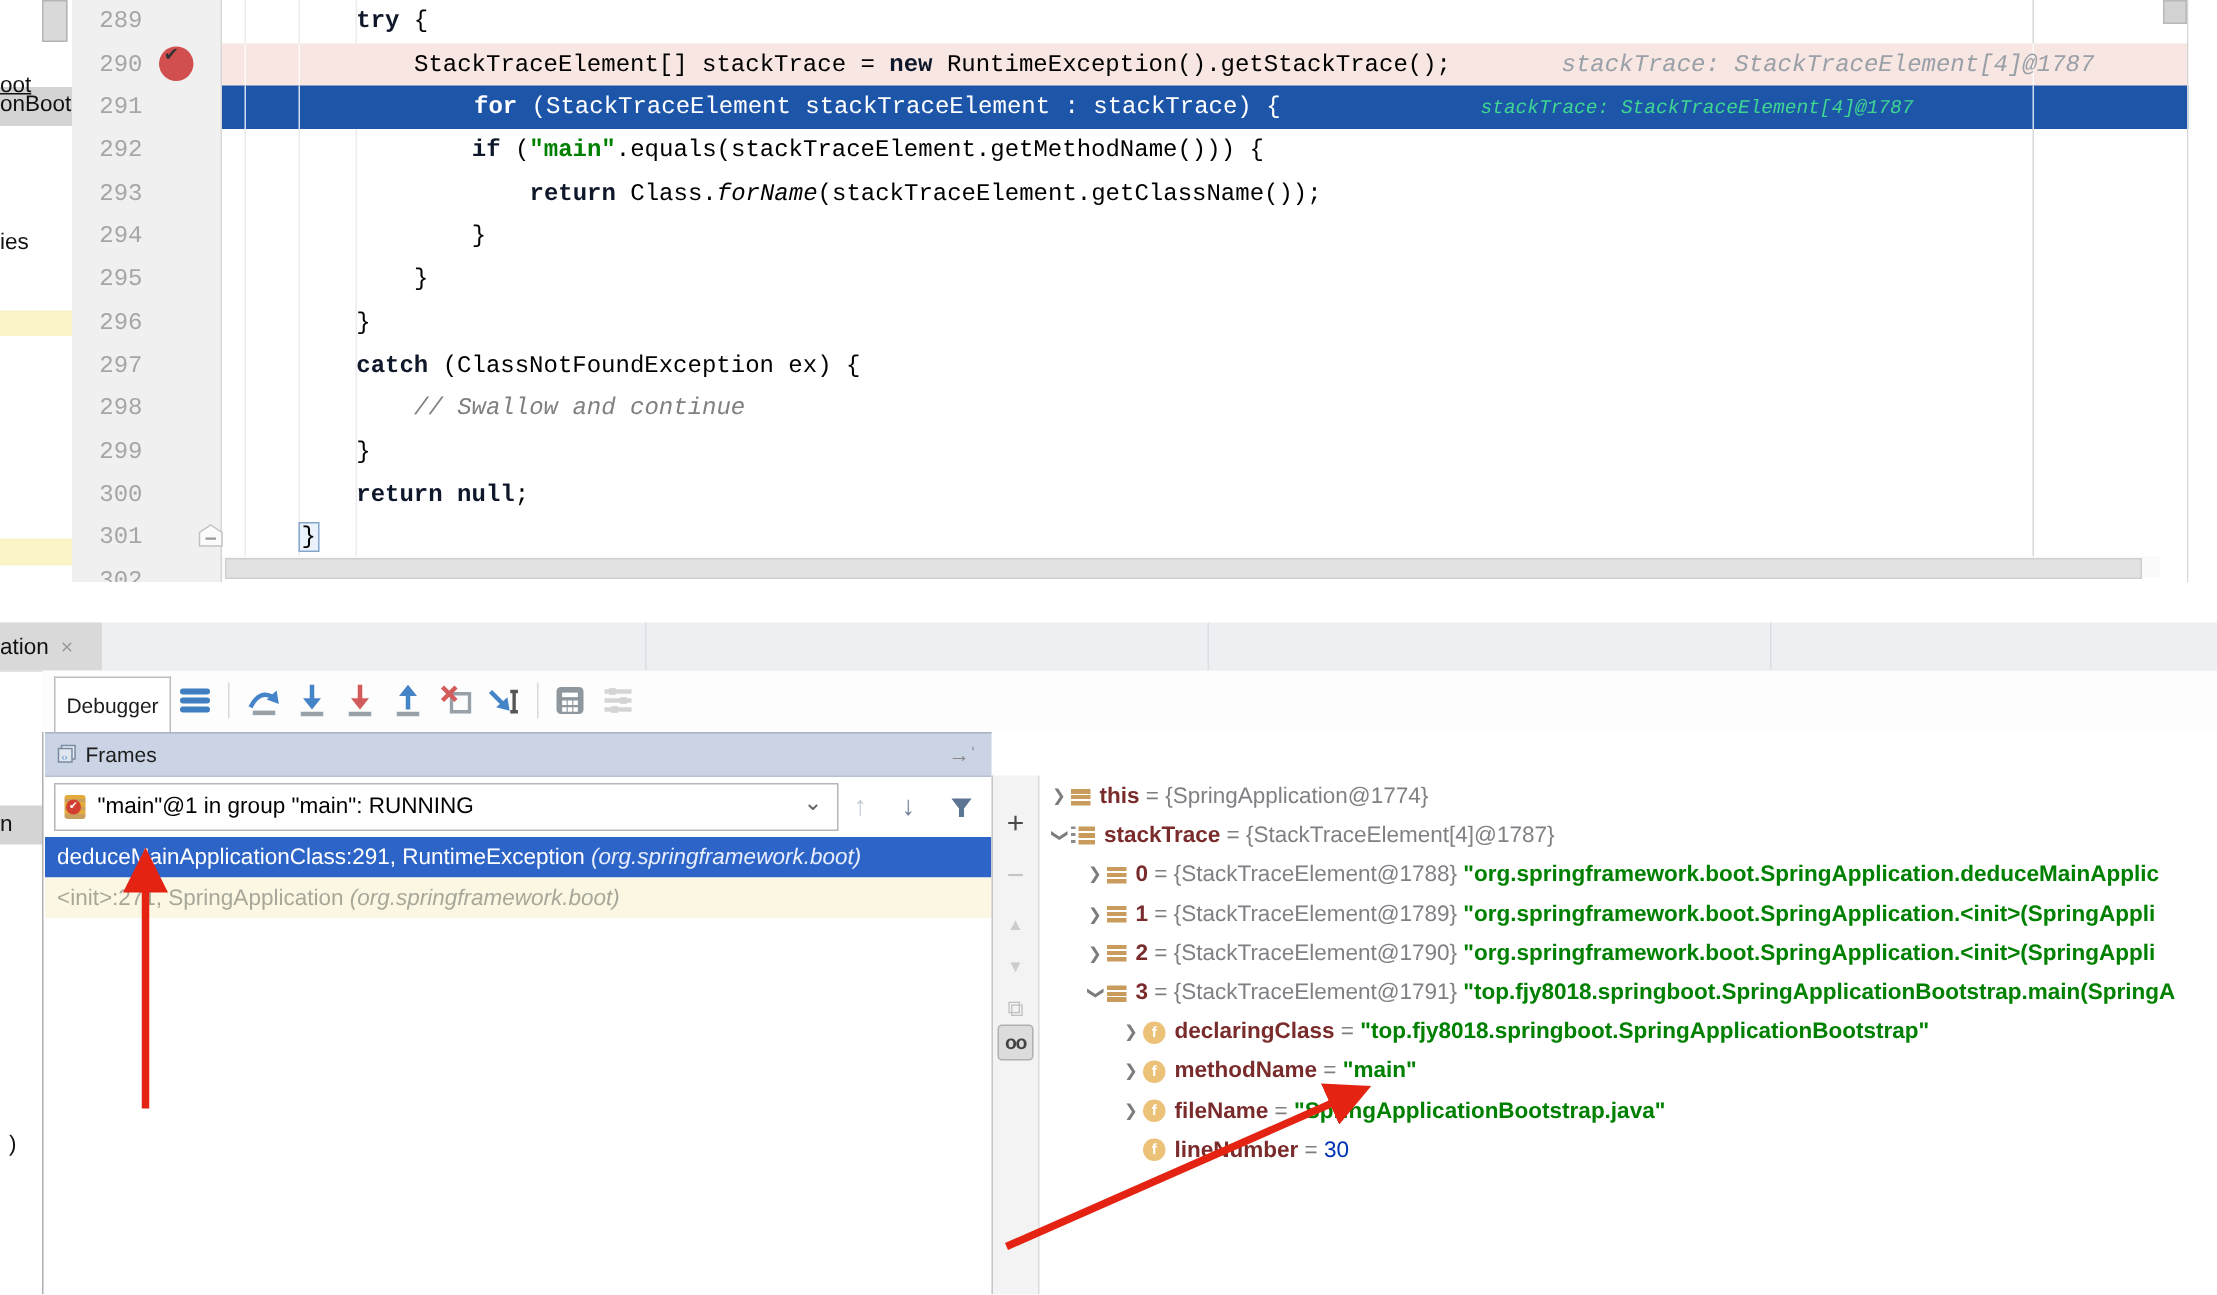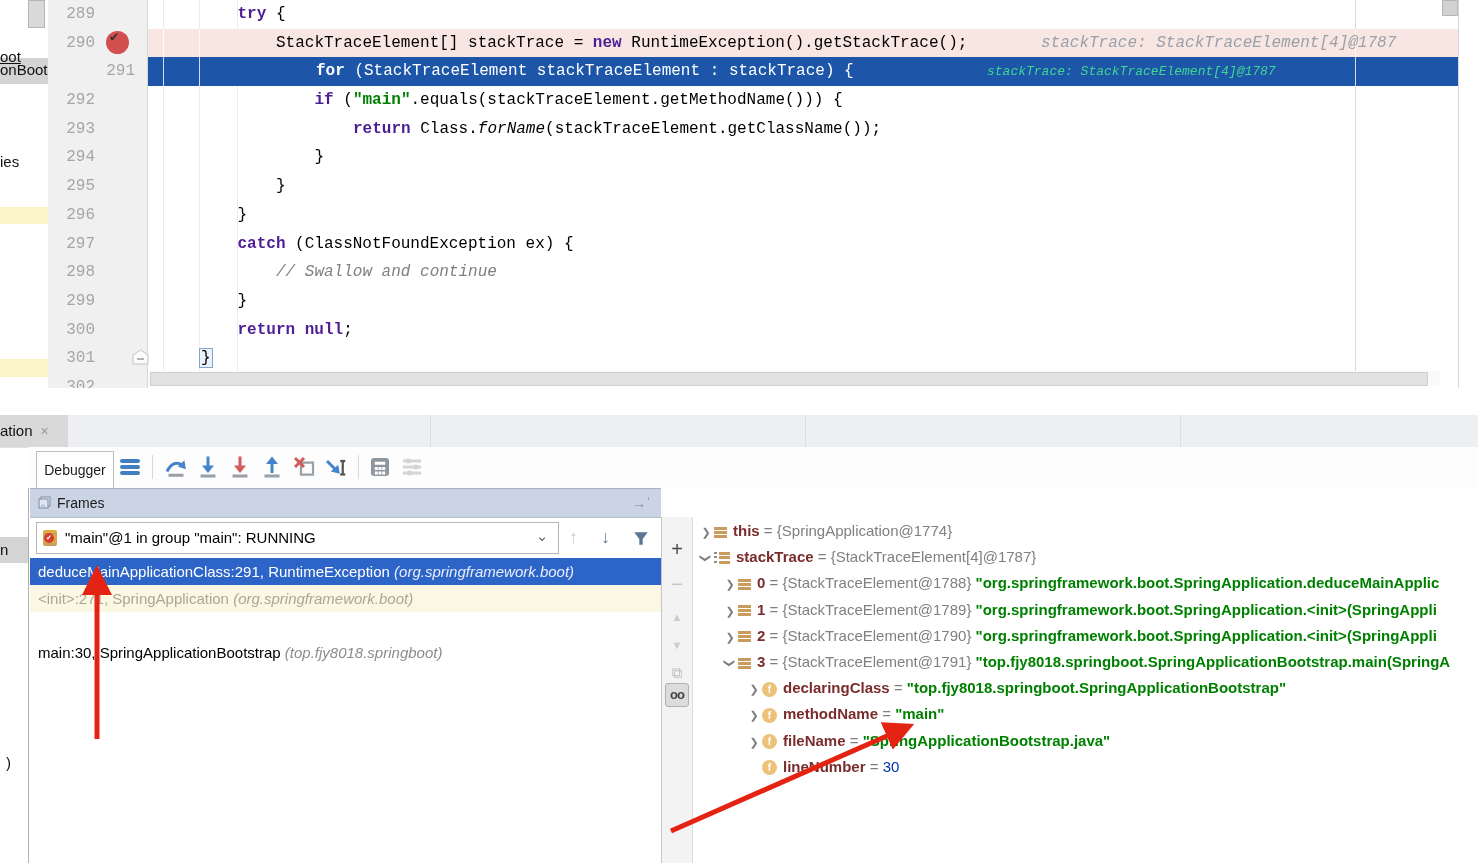--- a/index.html
+++ b/index.html
@@ -24,21 +24,21 @@
         font-size:16px;color:#a6a6a6;}
   .guide{position:absolute;top:0;width:1px;height:371px;background:#ececec;}
   #margin-line{position:absolute;left:1307px;top:0;width:1px;height:371px;background:#d8d8d8;}
   #code-lines{position:absolute;left:100px;top:0;width:1311px;height:388px;}
   .code-row{position:absolute;left:0;width:1311px;height:29px;}
   .code-row.bp{background:#f8e6e2;}
   .code-row.exec{background:#1d56a9;}
   .code-row.exec .tok{color:#fff !important;}
   .band-guide{position:absolute;top:0;width:1px;height:29px;background:rgba(255,255,255,.8);}
   .code-text{position:absolute;top:0;height:29px;line-height:29px;font-size:16px;white-space:pre;}
-  .tok.kw{color:#4c1d95;font-weight:bold;}
+  .tok.kw{color:#0f172a;font-weight:bold;}
   .tok.pl{color:#000;}
   .tok.str{color:#008000;font-weight:bold;}
   .tok.cmt{color:#808080;font-style:italic;}
   .tok.it{font-style:italic;color:#000;}
   .tok.brace{border:1px solid #86a5cb;background:#eaf2fc;padding:0 1px;}
   .hint{position:absolute;top:0;height:29px;line-height:29px;font-style:italic;white-space:pre;}
   .hint-gray{color:#9aa0a8;font-size:16px;}
   .hint-green{color:#3fd692;font-size:13px;}
   #bp-icon{position:absolute;left:58px;top:31px;width:23px;height:23px;border-radius:50%;background:#d14f4f;}
   #bp-icon:after{content:"✔";position:absolute;left:4px;top:-3px;font-size:14px;color:#333;}
@@ -144,21 +144,21 @@
     <div class="lp-frag" style="top:48px;text-decoration:underline;">oot</div>
     <div class="lp-frag" style="top:61px;text-align:right;">onBoot</div>
     <div class="lp-frag" style="top:153px;">ies</div>
   </div>
 
   <div id="editor">
     <div id="gutterbg"></div>
     <div id="gutter-nums">
         <div class="lnum" style="top: 0px;">289</div>
         <div class="lnum" style="top: 28.69px;">290</div>
-        <div class="lnum" style="top: 57.38px; margin-left: 40px;">291</div>
+        <div class="lnum" style="top: 57.38px;">291</div>
         <div class="lnum" style="top: 86.07px;">292</div>
         <div class="lnum" style="top: 114.76px;">293</div>
         <div class="lnum" style="top: 143.45px;">294</div>
         <div class="lnum" style="top: 172.14px;">295</div>
         <div class="lnum" style="top: 200.83px;">296</div>
         <div class="lnum" style="top: 229.52px;">297</div>
         <div class="lnum" style="top: 258.21px;">298</div>
         <div class="lnum" style="top: 286.9px;">299</div>
         <div class="lnum" style="top: 315.59px;">300</div>
         <div class="lnum" style="top: 344.28px;">301</div>
@@ -345,21 +345,20 @@
   <div class="fr-ctl" style="left:569px;color:#c3cbd4;">↑</div>
   <div class="fr-ctl" style="left:601px;color:#70809a;">↓</div>
   <div class="fr-ctl" style="left:632px;top:530px;">
     <svg width="18" height="18" viewBox="0 0 16 16">
         <polygon points="2,2 14,2 9.5,8 9.5,13 6.5,13 6.5,8" fill="#5c7592"></polygon>
       </svg>
   </div>
   <div id="frame-rows" class="abs" style="left:30px;top:558px;width:631px;height:110px;">
       <div class="frame-row sel" style="top: 0px;"><span class="main">deduceMainApplicationClass:291, RuntimeException </span><span class="pkg">(org.springframework.boot)</span></div>
       <div class="frame-row muted" style="top: 27px;"><span class="main">&lt;init&gt;:271, SpringApplication </span><span class="pkg">(org.springframework.boot)</span></div>
-      <div class="frame-row plain" style="top: 81px;"><span class="main">main:30, SpringApplicationBootstrap </span><span class="pkg">(top.fjy8018.springboot)</span></div>
     </div>
 
   <div id="wstrip">
     <div class="ws-ic" style="top:21px;font-size:20px;color:#4a4a4a;">+</div>
     <div class="ws-ic" style="top:56px;font-size:20px;color:#c4c4c4;">−</div>
     <div class="ws-ic" style="top:94px;font-size:11px;color:#cccccc;">▲</div>
     <div class="ws-ic" style="top:122px;font-size:11px;color:#cccccc;">▼</div>
     <div class="ws-ic" style="top:147px;font-size:15px;color:#c0c0c0;">⧉</div>
     <div class="ws-ic" id="ws-glasses" style="top:166px;">oo</div>
   </div>

